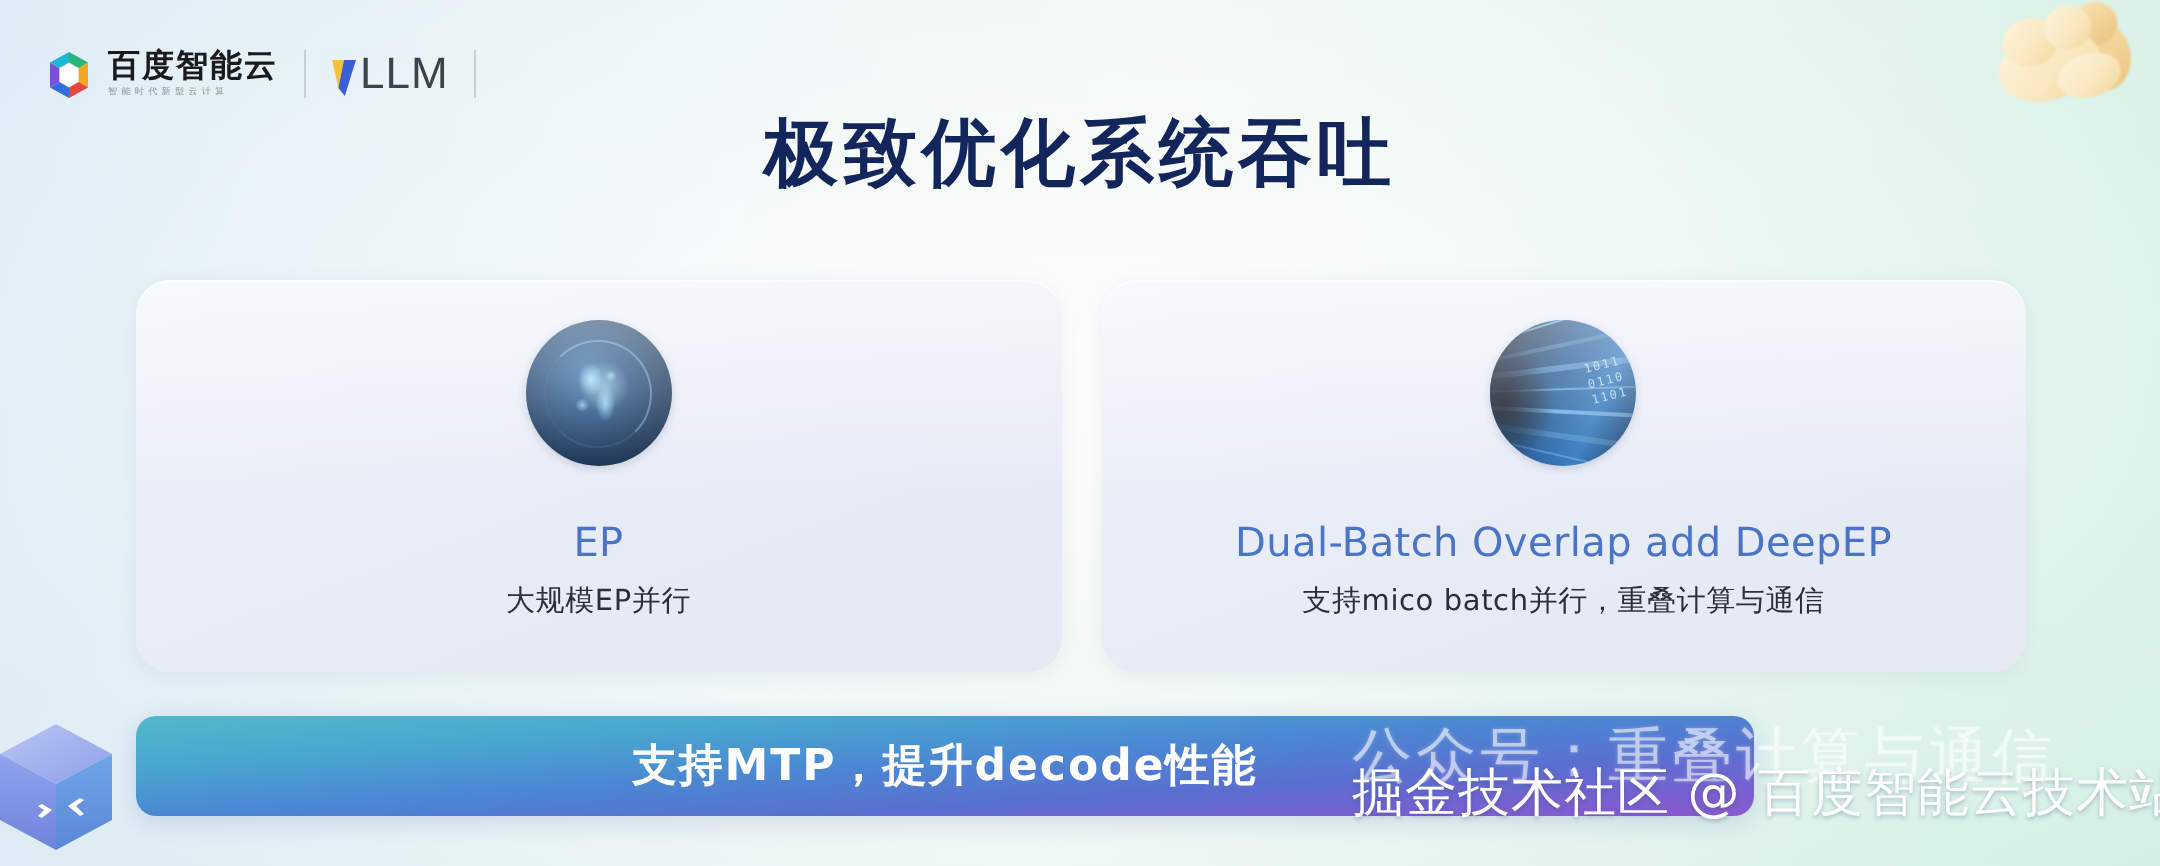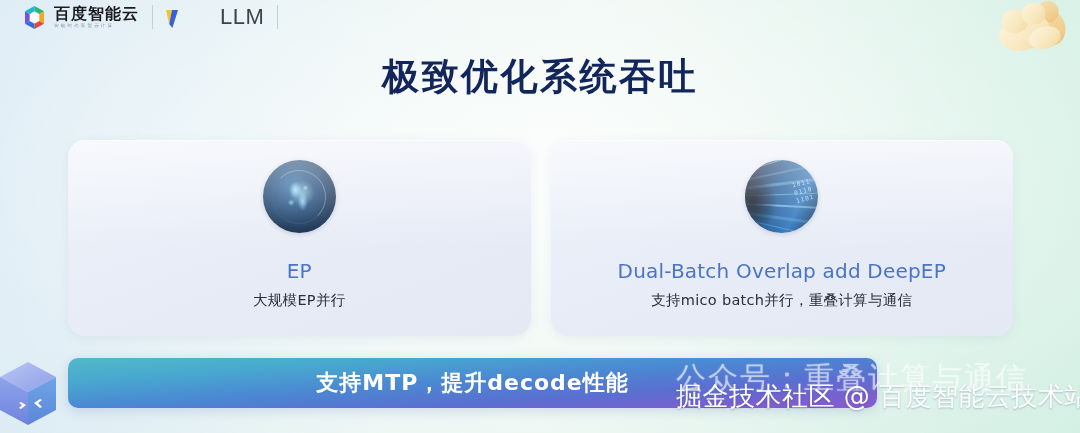--- a/index.html
+++ b/index.html
@@ -7,41 +7,41 @@
   body {
     font-family:"Liberation Sans","DejaVu Sans",sans-serif;
     position:relative;
     background:
       radial-gradient(120% 140% at 50% 40%, rgba(255,255,255,0.85) 0%, rgba(255,255,255,0.25) 45%, rgba(255,255,255,0) 70%),
       linear-gradient(100deg, #d7e8f4 0%, #dcecf2 18%, #e6f3f0 38%, #e9f5ef 52%, #ddf1e9 72%, #d2efe3 88%, #cfeee1 100%);
   }
 
   
   .logo-bar{
-    position:absolute; left:22px; top:0; height:34px;
+    position:absolute; left:22px; top:20px; height:34px;
     display:flex; align-items:center; gap:0px;
   }
   .logo-block{ display:flex; align-items:center; }
 
   .baidu-mark{ width:25px; height:25px; position:relative; flex:0 0 auto; }
   .baidu-mark .hex{ position:absolute; inset:0; }
 
   .baidu-text{ margin-left:7px; display:flex; flex-direction:column; justify-content:center; }
   .baidu-cn{
     font-size:16px; font-weight:700; color:#1b1b1f; letter-spacing:1px;
     line-height:17px; white-space:nowrap;
   }
   .baidu-sub{
     font-size:4.6px; color:#8a8f99; letter-spacing:2.1px; line-height:7px;
     white-space:nowrap; transform:scaleY(0.95); transform-origin:left center;
   }
 
   .divider{ width:1px; height:24px; background:#c6ced6; margin:0 13px; }
 
-  .vllm{ display:flex; align-items:center;gap:40px; }
+  .vllm{ display:flex; align-items:center; }
   .vllm-glyph{ position:relative; width:13px; height:21px; margin-right:1px; }
   .vllm-text{
     font-size:22px; color:#3c4349; letter-spacing:0.5px; line-height:22px;
     font-weight:400;
   }
 
   .redhat{ display:flex; align-items:center; gap:7px; }
   .redhat-hat{ width:31px; height:21px; position:relative; }
   .redhat-text{ font-size:18px; font-weight:700; color:#1b1b1f; letter-spacing:-0.2px; white-space:nowrap; }
 

